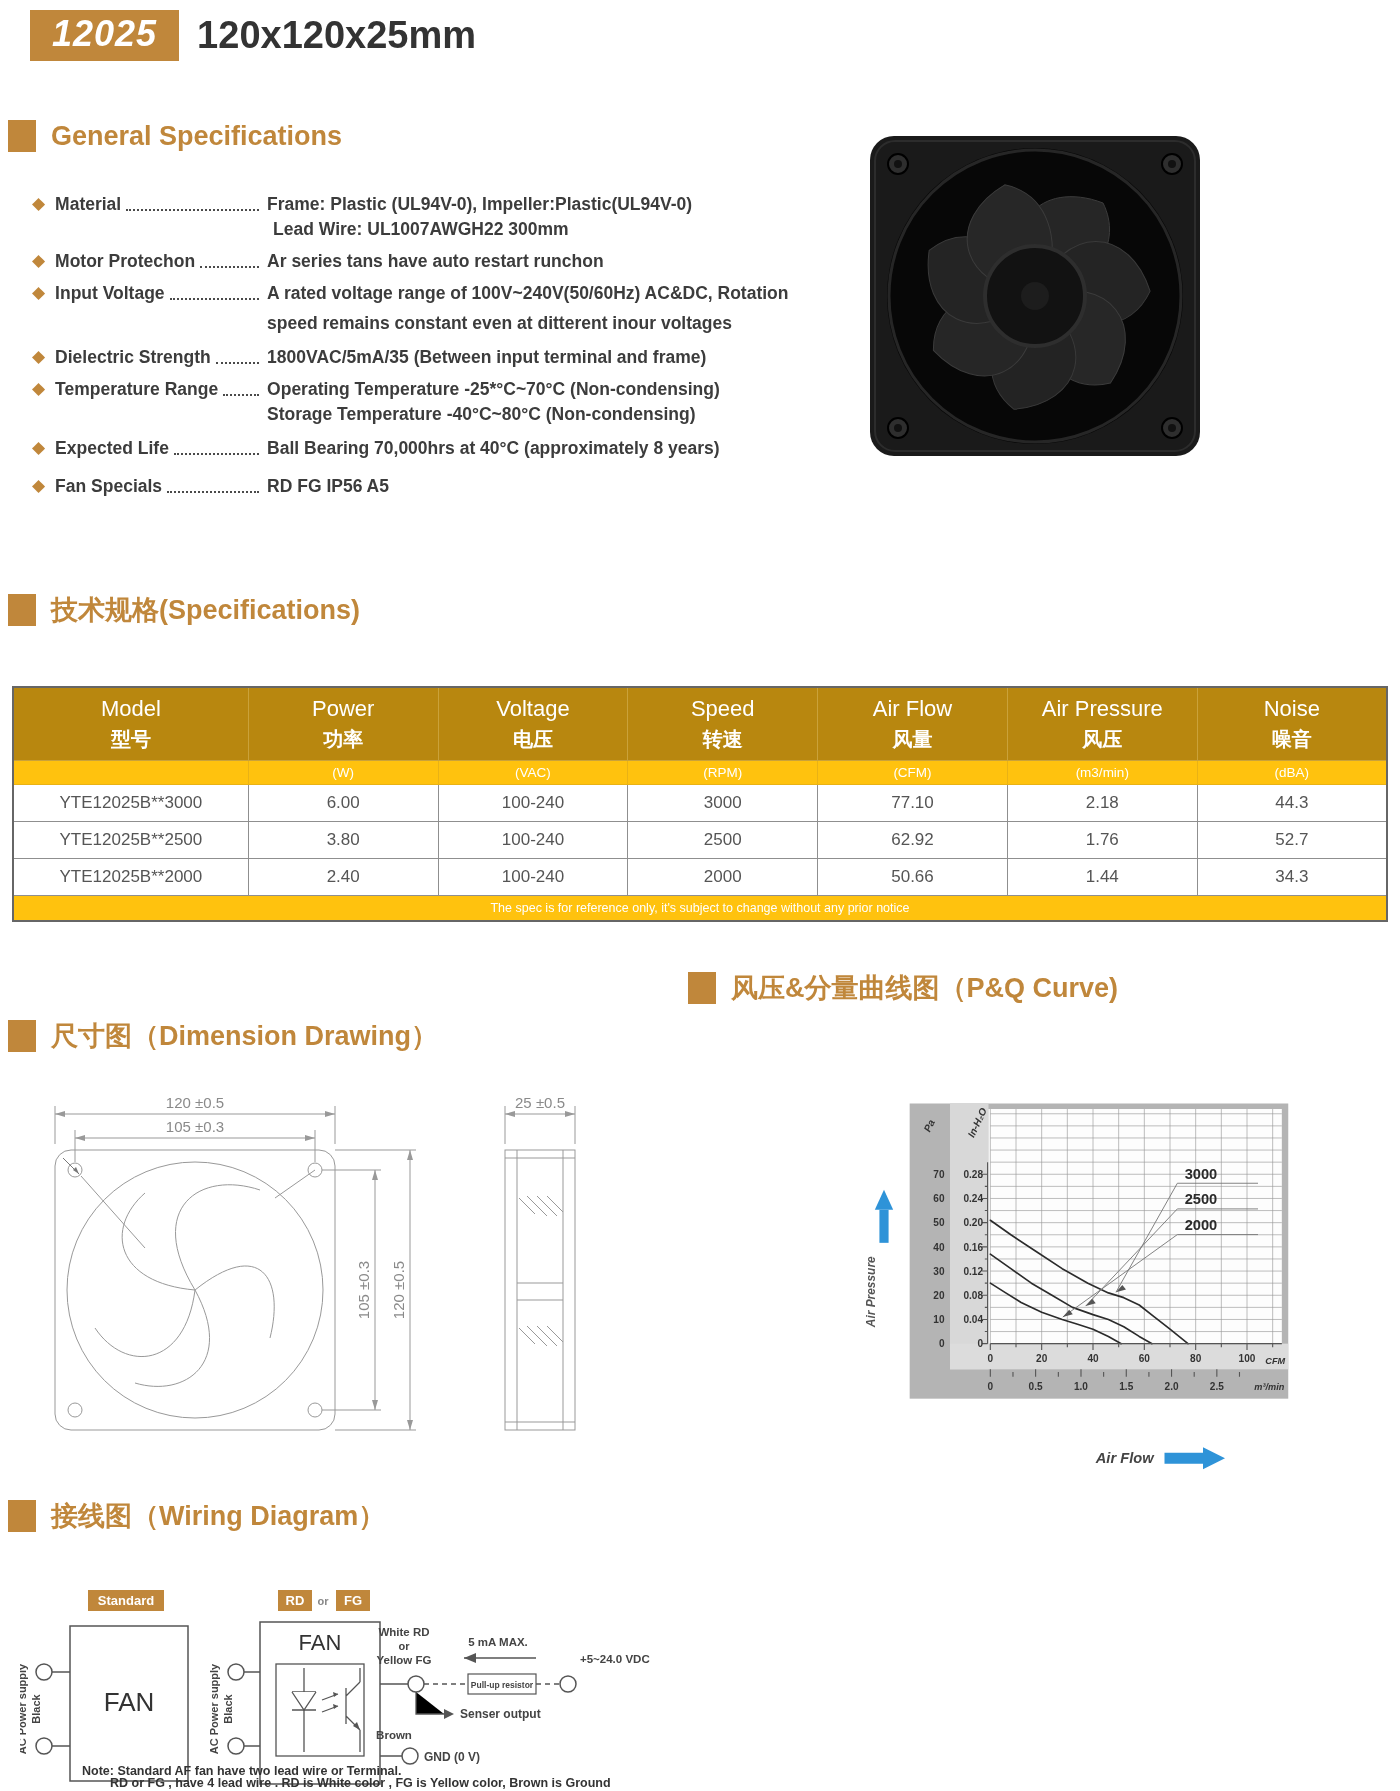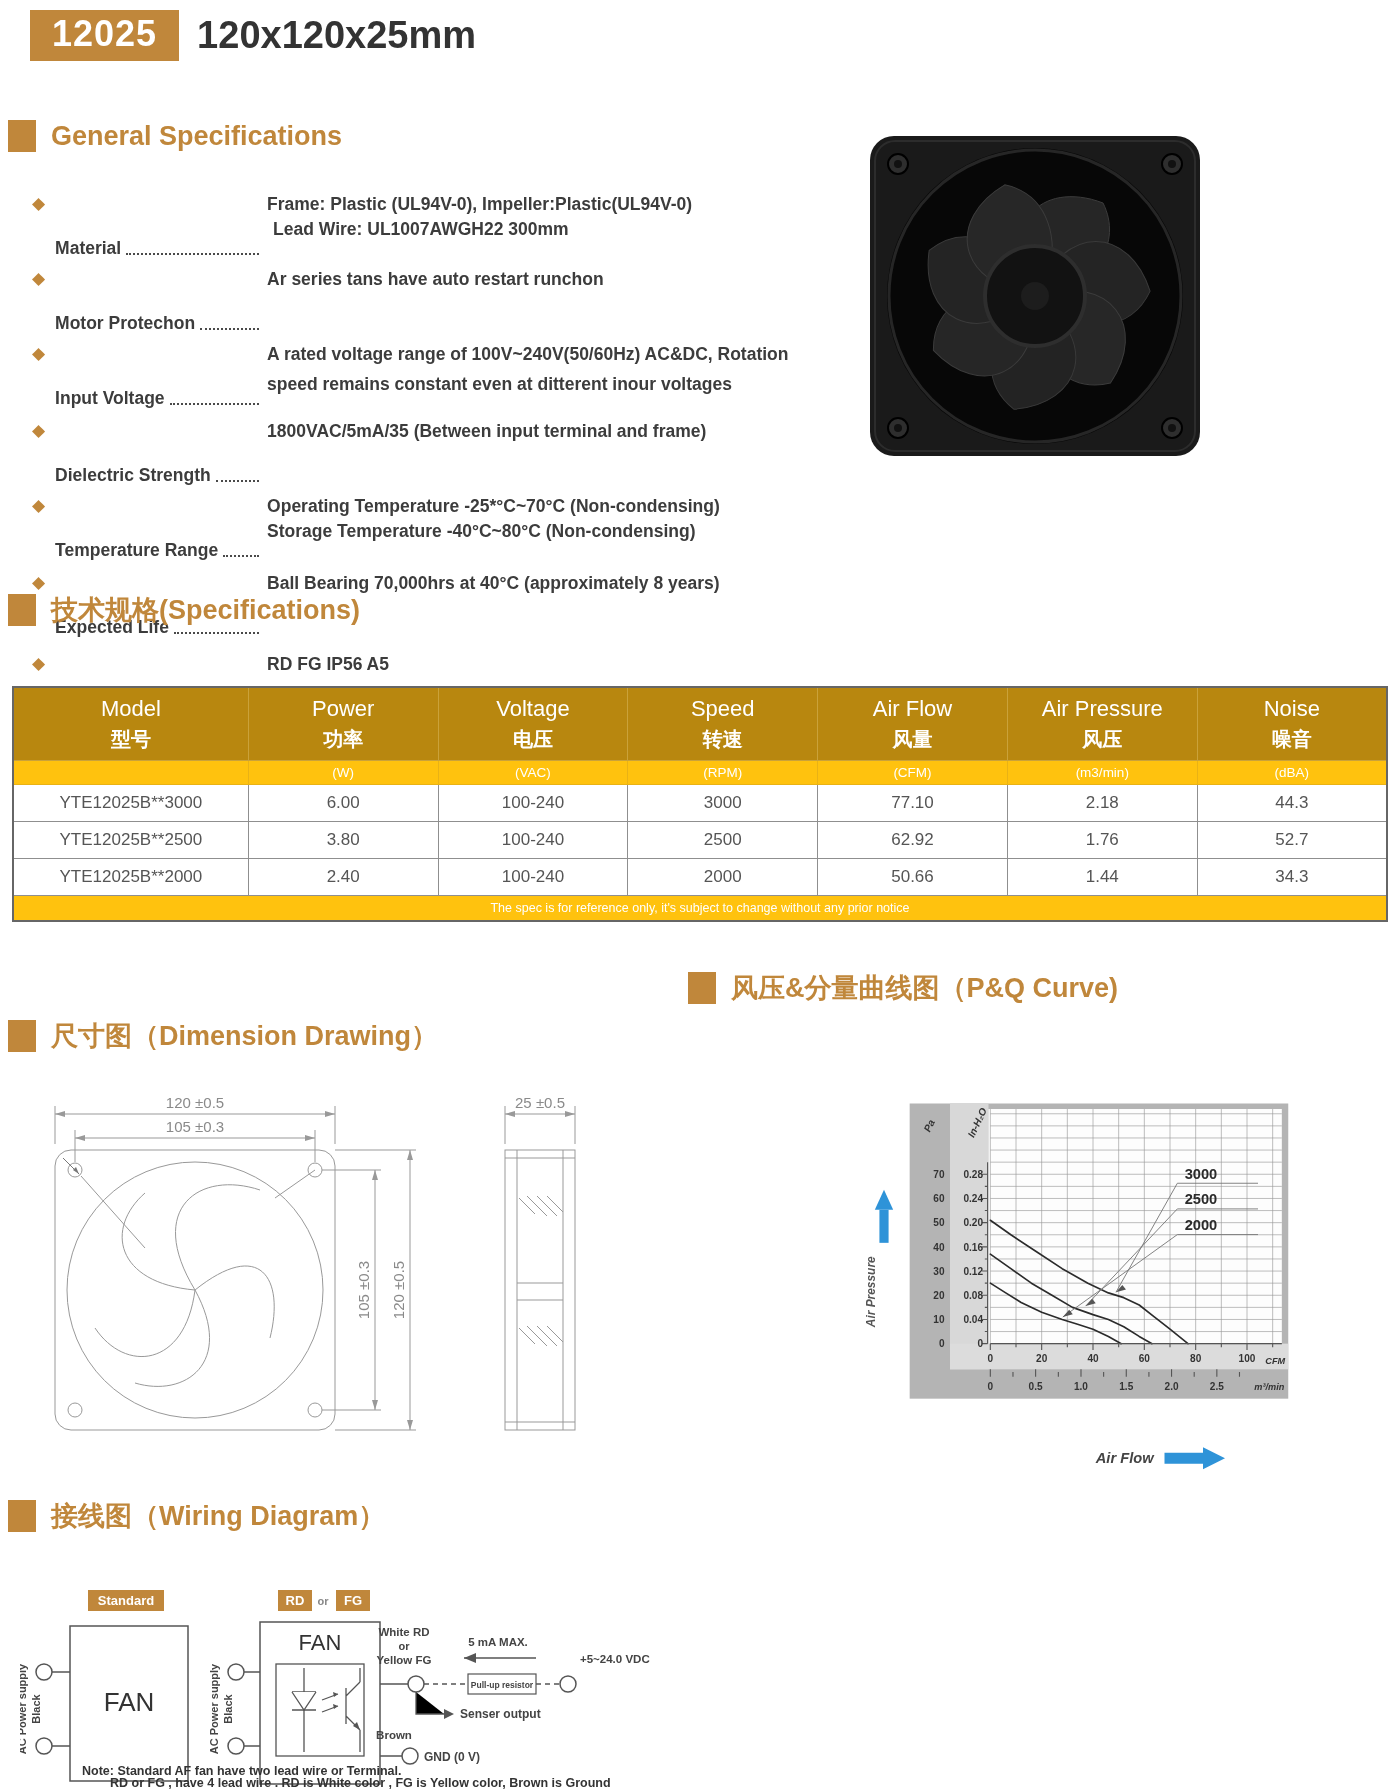--- a/index.html
+++ b/index.html
@@ -1,32 +1,32 @@
 <!DOCTYPE html>
 <html><head>
 <meta charset="utf-8">
 <style>
   html,body{margin:0;padding:0;background:#fff;}
   .page{position:relative;width:1400px;height:1791px;background:#ffffff;overflow:hidden;
         font-family:"Liberation Sans",sans-serif;color:#3c3c3c;}
   
   .hdr{position:absolute;top:10px;left:30px;display:flex;align-items:center;}
   .model-badge{background:#c0873b;color:#fff;font-size:36px;font-weight:700;
-               padding:3px 22px 6px 22px;letter-spacing:1px;}
+               padding:3px 22px 6px 22px;letter-spacing:1px;font-style:italic;}
   .size-title{font-size:38px;font-weight:700;color:#333;margin-left:18px;}
   
   .sec{position:absolute;display:flex;align-items:center;gap:15px;}
   .sq{width:28px;height:32px;background:#c0873b;flex:0 0 auto;}
   .sec-txt{font-size:27px;font-weight:700;color:#c0873b;}
   
   .specs{position:absolute;top:192px;left:32px;width:835px;}
   .spec-row{display:flex;align-items:flex-start;margin-bottom:7px;}
   .diamond{color:#c0873b;font-size:17px;line-height:24px;margin-right:10px;flex:0 0 auto;}
   .spec-label{width:208px;display:flex;align-items:flex-end;font-size:17.5px;font-weight:700;
-              color:#3c3c3c;line-height:24px;flex:0 0 auto;margin-top:44px;}
+              color:#3c3c3c;line-height:24px;flex:0 0 auto;}
   .dots{flex:1;border-bottom:2.5px dotted #4a4a4a;margin:0 4px 5px 5px;}
   .spec-value{flex:1;font-size:17.5px;font-weight:700;color:#3c3c3c;line-height:25px;padding-left:4px;}
   .mt8{margin-top:9px;} .mt12{margin-top:13px;}
   
   .spec-table{position:absolute;top:686px;left:12px;width:1376px;border-collapse:collapse;
               border:2px solid #666;}
   .spec-table th{background:#b8870f;color:#fff;border:1px solid #caa23a;padding:6px 4px;}
   .th-en{display:block;font-size:22px;font-weight:400;line-height:30px;}
   .th-cn{display:block;font-size:20px;font-weight:700;line-height:30px;}
   .unit-row td{background:#ffc20e;color:#fff;font-size:13.5px;font-weight:400;text-align:center;

